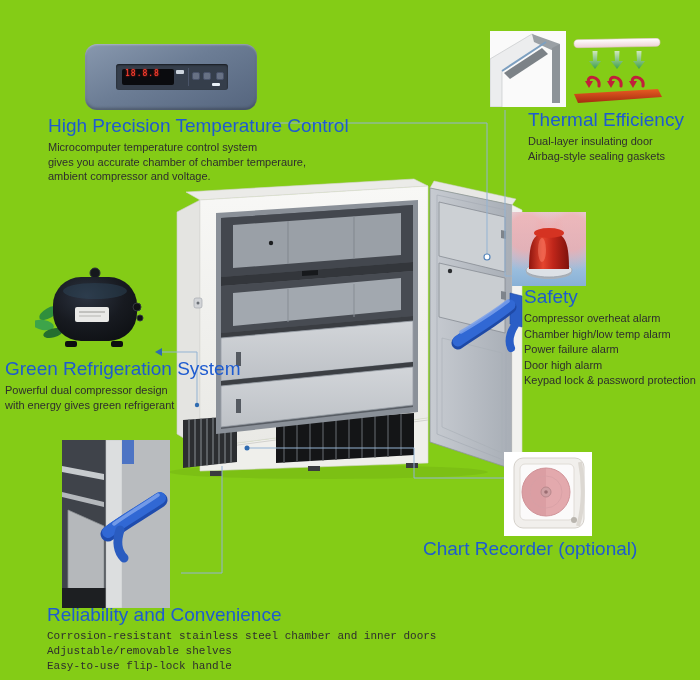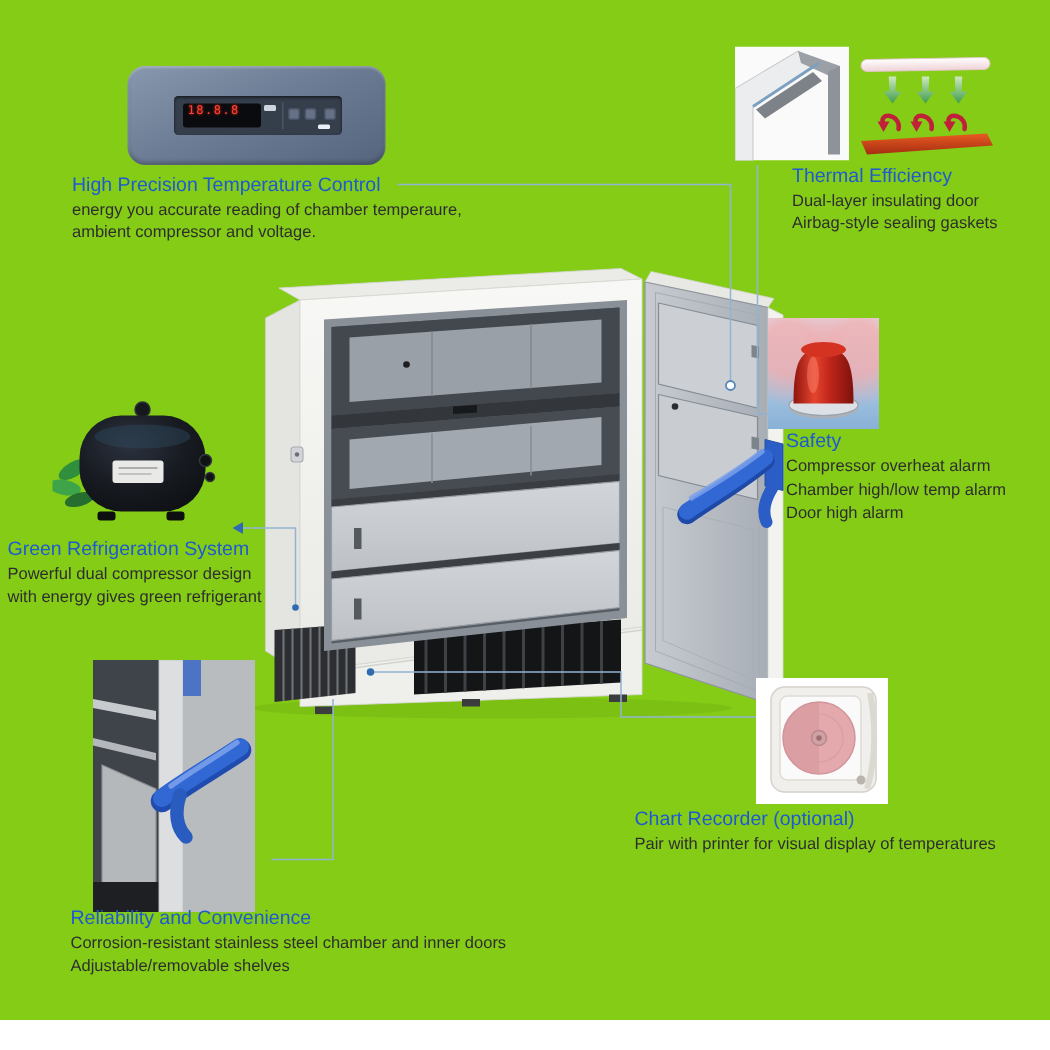--- a/index.html
+++ b/index.html
@@ -1,23 +1,23 @@
 <!DOCTYPE html>
 <html><head>
 <meta charset="utf-8">
 <style>
   html,body{margin:0;padding:0;background:#fff;}
   #page{position:relative;width:700px;height:680px;background:#84cc16;overflow:hidden;
         font-family:"Liberation Sans",sans-serif;}
   .abs{position:absolute;}
   .callout{position:absolute;}
-  .c-title{font-size:13px;color:#1e5bd0;margin:0 0 3px 0;white-space:nowrap;}
+  .c-title{font-size:19px;color:#1e5bd0;margin:0 0 3px 0;white-space:nowrap;}
   .c-line{font-size:11px;color:#2e2e2e;line-height:14.5px;white-space:nowrap;}
   .safety .c-line{line-height:15.5px;}
-  .reliability .c-line{line-height:15px;}
+  .reliability .c-line{line-height:15px;font-family:Liberation Mono, monospace;}
 
   
   #cp-photo{left:85px;top:44px;width:172px;height:66px;border-radius:12px;
     background:linear-gradient(155deg,#8898ae 0%,#6c7d95 45%,#55657e 100%);
     box-shadow:inset 0 1px 2px rgba(255,255,255,.35), inset 0 -2px 3px rgba(0,0,0,.25);}
   #cp-strip{position:absolute;left:31px;top:20px;width:112px;height:26px;background:#353e4b;
     border-radius:3px;box-shadow:inset 0 1px 2px rgba(0,0,0,.6);display:flex;align-items:center;}
   #cp-display{position:absolute;left:6px;top:5px;width:52px;height:16px;background:#0a0b0e;border-radius:2px;
     color:#ff4132;font-family:"DejaVu Sans Mono",monospace;font-size:8px;line-height:8px;
     padding:1px 0 0 3px;box-sizing:border-box;letter-spacing:1px;text-shadow:0 0 2px #ff2a1a;}
@@ -312,47 +312,50 @@
     <path d="M42,16 A24,24 0 0 0 42,64" fill="#d6979c" opacity="0.6"></path>
     <circle cx="42" cy="40" r="24" fill="none" stroke="#d19499" stroke-width="1"></circle>
     <circle cx="42" cy="40" r="16" fill="none" stroke="#d79fa4" stroke-width="0.8"></circle>
     <circle cx="42" cy="40" r="5" fill="#cfa0a4" stroke="#b8888c" stroke-width="1"></circle>
     <circle cx="42" cy="40" r="1.8" fill="#9b6d72"></circle>
     <circle cx="70" cy="68" r="3" fill="#b9b5ae"></circle>
   </svg>
 
   <div class="callout" style="left:48px;top:115px">
     <div class="c-title">High Precision Temperature Control</div>
-    <div class="c-line">energy you accurate reading of chamber temperaure,</div>
+    <div class="c-line">Microcomputer temperature control system</div>
+    <div class="c-line">gives you accurate chamber of chamber temperaure,</div>
     <div class="c-line">ambient compressor and voltage.</div>
   </div>
 
   <div class="callout" style="left:528px;top:109px">
     <div class="c-title">Thermal Efficiency</div>
     <div class="c-line">Dual-layer insulating door</div>
     <div class="c-line">Airbag-style sealing gaskets</div>
   </div>
 
   <div class="callout safety" style="left:524px;top:286px">
     <div class="c-title">Safety</div>
     <div class="c-line">Compressor overheat alarm</div>
     <div class="c-line">Chamber high/low temp alarm</div>
+    <div class="c-line">Power failure alarm</div>
     <div class="c-line">Door high alarm</div>
+    <div class="c-line">Keypad lock &amp; password protection</div>
   </div>
 
   <div class="callout" style="left:5px;top:358px">
     <div class="c-title">Green Refrigeration System</div>
     <div class="c-line">Powerful dual compressor design</div>
     <div class="c-line">with energy gives green refrigerant</div>
   </div>
 
   <div class="callout reliability" style="left:47px;top:604px">
     <div class="c-title">Reliability and Convenience</div>
     <div class="c-line">Corrosion-resistant stainless steel chamber and inner doors</div>
     <div class="c-line">Adjustable/removable shelves</div>
+    <div class="c-line">Easy-to-use flip-lock handle</div>
   </div>
 
   <div class="callout" style="left:423px;top:538px">
     <div class="c-title">Chart Recorder (optional)</div>
-    <div class="c-line">Pair with printer for visual display of temperatures</div>
   </div>
 
 </div>
 
 </body></html>

